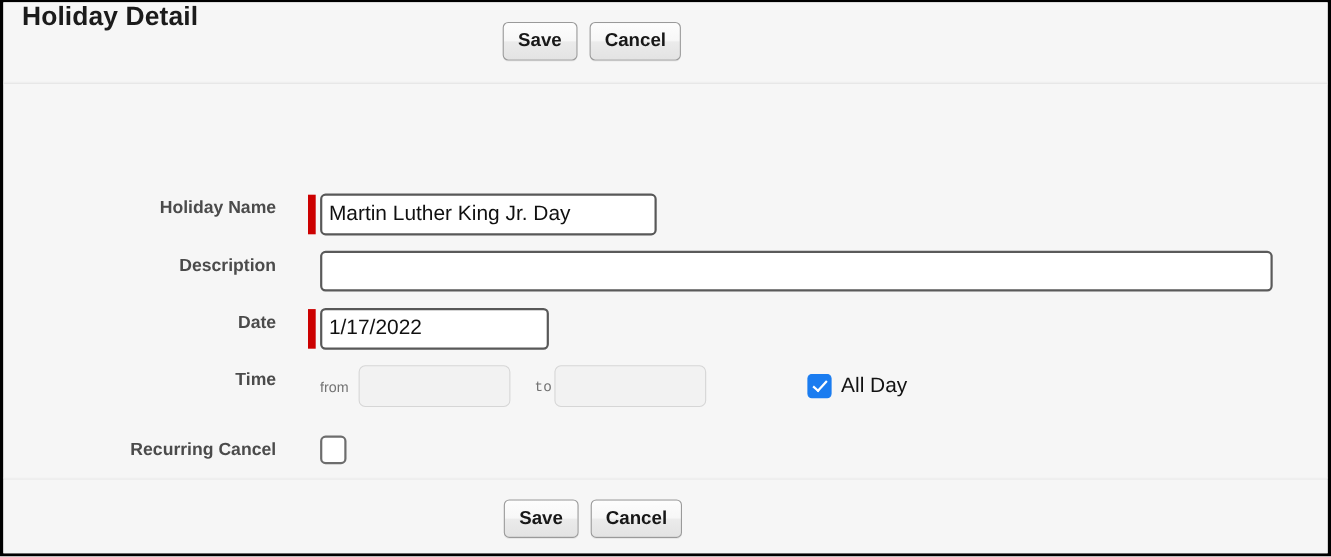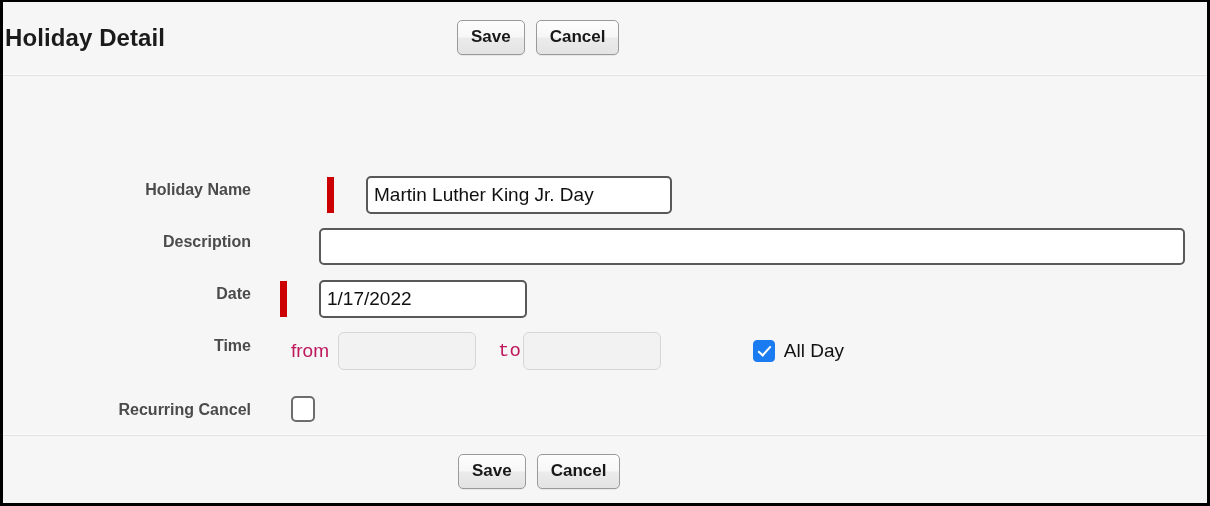--- a/index.html
+++ b/index.html
@@ -22,22 +22,22 @@
     overflow: hidden;
   }
 
   
   .header {
     position: relative;
     height: 72px;
     box-sizing: border-box;
     background: #f6f6f6;
     display: flex;
-    align-items: center;
-    padding-left: 2px;
+    align-items: flex-start;
+    padding-left: 17px;
   }
   .page-title {
     font-size: 24px;
     font-weight: bold;
     color: #1b1b1b;
     letter-spacing: 0.1px;
     white-space: nowrap;
   }
   .header-buttons {
     position: absolute;
@@ -76,21 +76,21 @@
     height: 358px;
     background: #f6f6f6;
   }
 
   .form-row {
     position: absolute;
     left: 0;
     display: flex;
     align-items: flex-start;
   }
-  .row-name        { top: 100px; gap: 47px; }
+  .row-name        { top: 100px; }
   .row-description { top: 152px; }
   .row-date        { top: 204px; }
   .row-time        { top: 256px; }
   .row-recurring   { top: 320px; }
 
   .field-label {
     width: 248px;
     text-align: right;
     font-size: 16px;
     font-weight: bold;
@@ -119,21 +119,20 @@
     font-family: "Liberation Sans", sans-serif;
     font-size: 19px;
     color: #101010;
     background: #ffffff;
     border: 2px solid #585858;
     border-radius: 5px;
     box-sizing: border-box;
     height: 38px;
     padding: 0 6px;
     outline: none;
-    margin-left: 28px;
   }
   .txt-name { width: 306px; }
   .txt-desc {
     width: 866px;
     height: 37px;
     border: 2px solid #5a5a5a;
   }
   .txt-date { width: 208px; }
 
   .txt-disabled {
@@ -143,22 +142,22 @@
     border: 1px solid #d6d6d6;
     border-radius: 6px;
     box-sizing: border-box;
     height: 38px;
     width: 138px;
     padding: 0 6px;
     color: #666;
   }
 
   .inline-word {
-    font-size: 19px;
-    color: #be185d;
+    font-size: 13px;
+    color: #737373;
     margin: 0 9px 0 0;
     white-space: nowrap;
   }
   .inline-word.to { margin: 0 2px 0 22px; font-family: Liberation Mono, monospace; }
 
   .allday-wrap {
     display: flex;
     margin-left: 92px;
   }
 

